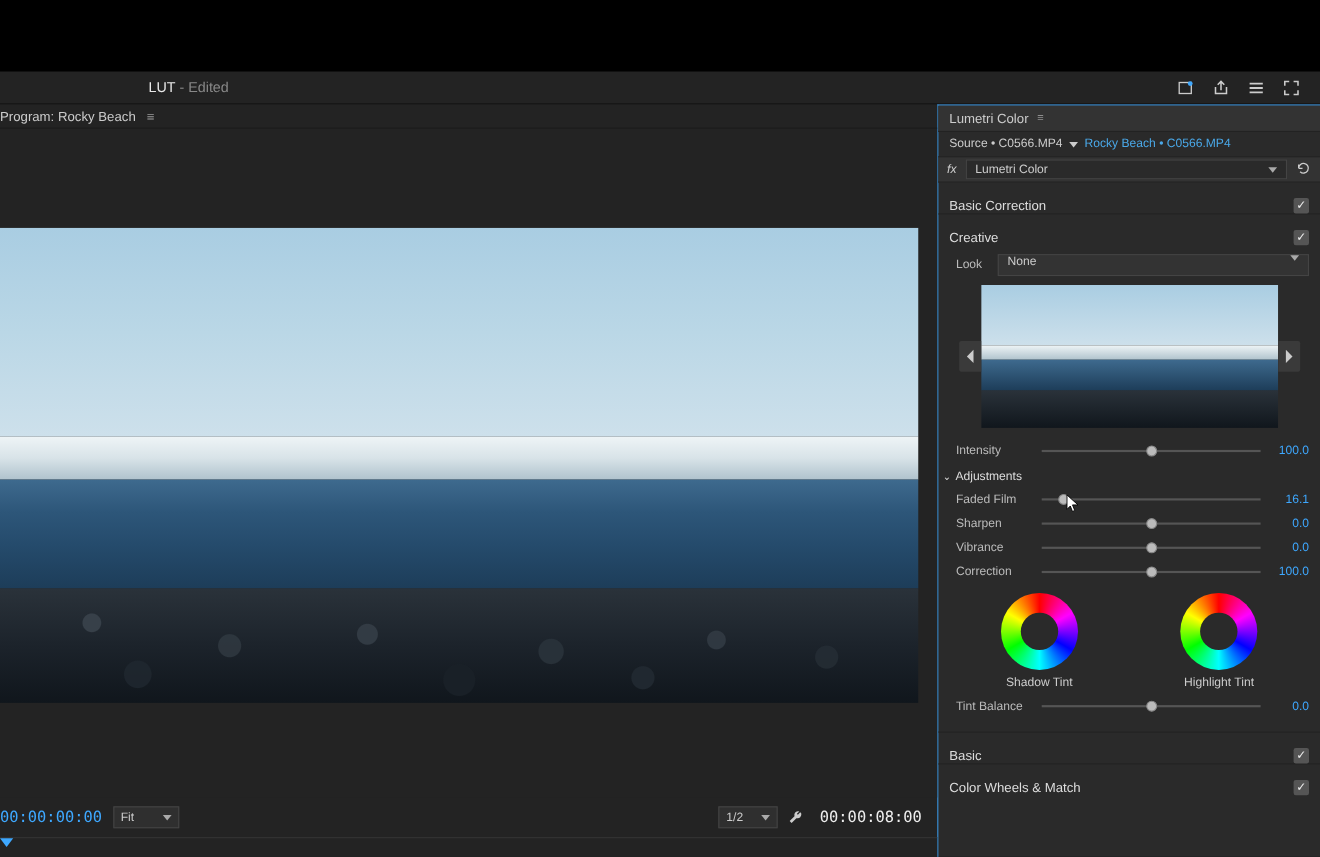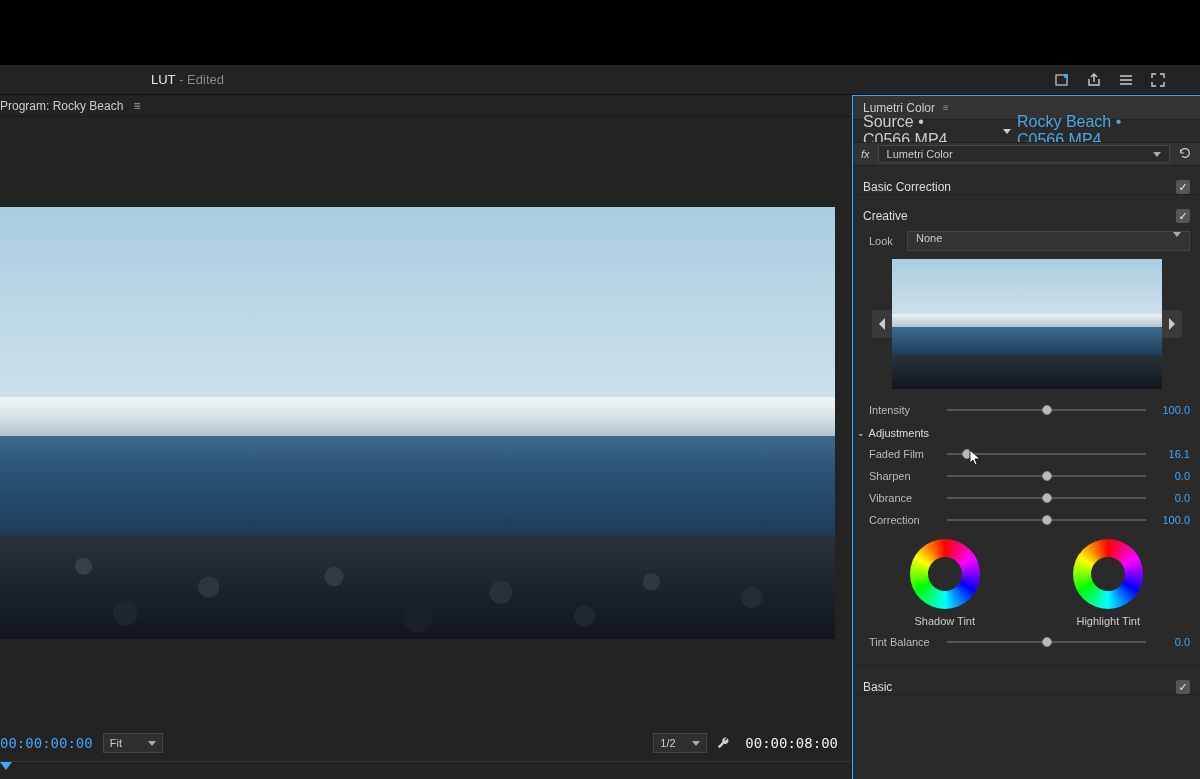--- a/index.html
+++ b/index.html
@@ -1,19 +1,19 @@
 <!DOCTYPE html>
 <html><head>
 <meta charset="utf-8">
 <style>
   * { box-sizing: border-box; margin: 0; padding: 0; font-family: 'Segoe UI', Arial, sans-serif; }
   body { background: #000; width: 1200px; height: 779px; overflow: hidden; color: #ccc; font-size: 12px; }
 
   .topbar-black { height: 65px; background: #000; }
-  .titlebar { height: 30px; background: #232323; display: flex; align-items: center; padding: 0 26px; border-bottom: 1px solid #111; }
+  .titlebar { height: 30px; background: #232323; display: flex; align-items: center; padding: 0 10px; border-bottom: 1px solid #111; }
   .titlebar .title { margin-left: 125px; font-size: 13px; }
   .titlebar .title .bold { color: #e8e8e8; font-weight: 500; }
   .titlebar .title .suffix { color: #888; }
   .titlebar .spacer { flex: 1; }
   .titlebar .ticon { width: 32px; height: 20px; display: flex; align-items: center; justify-content: center; color: #ccc; cursor: pointer; }
   .titlebar .ticon svg { width: 16px; height: 16px; }
 
   .main { display: flex; height: 684px; }
   .left { width: 852px; background: #232323; display: flex; flex-direction: column; position: relative; }
   .left-head { height: 22px; background: #232323; display: flex; align-items: center; padding-left: 0px; font-size: 12px; color: #ccc; border-bottom: 1px solid #1a1a1a; }
@@ -45,21 +45,21 @@
   .chev { width:0;height:0;border-left:4px solid transparent;border-right:4px solid transparent;border-top:5px solid #aaa; }
   .tc-right { color: #eee; font-size: 14px; font-family: monospace; }
   .wrench { color:#ccc; margin-right:4px; }
   .ruler { height: 18px; background: #232323; position:relative; border-top:1px solid #333; }
   .ruler .playhead { position:absolute; left:0; top:0; width:0; height:0; border-left:6px solid transparent; border-right:6px solid transparent; border-top:8px solid #3ea8ff; }
 
   
   .right { flex: 1; background: #2a2a2a; border: 1px solid #3ea8ff; border-right:none; border-bottom:none; display:flex; flex-direction:column; }
   .panel-tab { height: 24px; background: #333; display:flex; align-items:center; padding-left:10px; gap:8px; border-bottom:1px solid #222; font-size:12px; }
   .panel-tab .menu-icon { opacity:.6; font-size:10px; }
-  .source-row { height:22px; display:flex; align-items:center; padding:0 10px; gap:6px; font-size:16px; }
+  .source-row { height:22px; display:flex; align-items:center; padding:0 10px; gap:6px; font-size:11px; }
   .source-row .src { color:#ccc; }
   .source-row .seq { color:#4aa8e8; }
   .fx-row { height:24px; background:#333; display:flex; align-items:center; padding:0 8px; gap:8px; border-top:1px solid #222; border-bottom:1px solid #222; }
   .fx-row .fx { font-style:italic; color:#ccc; font-size:11px; }
   .fx-row .fx-name-box { flex:1; background:#2a2a2a; border:1px solid #444; height:18px; display:flex; align-items:center; padding:0 8px; font-size:11px; }
   .fx-row .reset svg { width:14px; height:14px; }
 
   .section { border-bottom:1px solid #222; }
   .section-head { height:28px; display:flex; align-items:flex-end; padding:0 10px; justify-content:space-between; cursor:pointer; }
   .section-head .name { font-size:12px; color:#ddd; }
@@ -298,14 +298,20 @@
       </div>
     </div>
 
     <div class="section">
       <div class="section-head">
         <span class="name">Basic</span>
         <span class="checkbox on"></span>
       </div>
     </div>
 
+    <div class="section" style="border-bottom:none">
+      <div class="section-head">
+        <span class="name">Color Wheels &amp; Match</span>
+        <span class="checkbox on"></span>
+      </div>
+    </div>
   </div>
 </div>
 
 </body></html>

